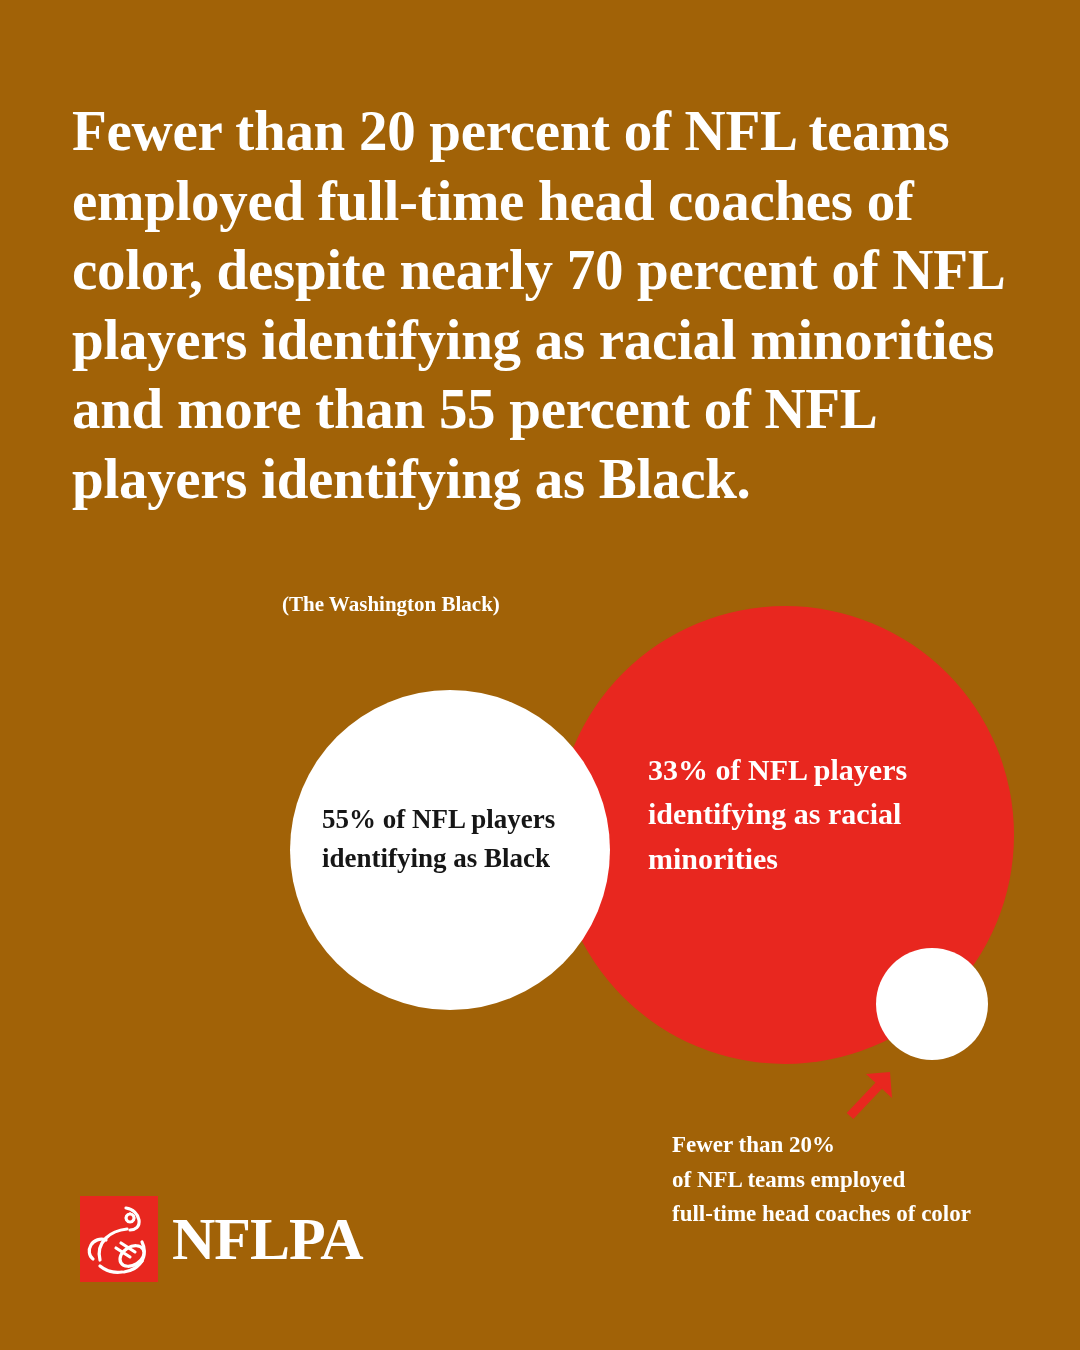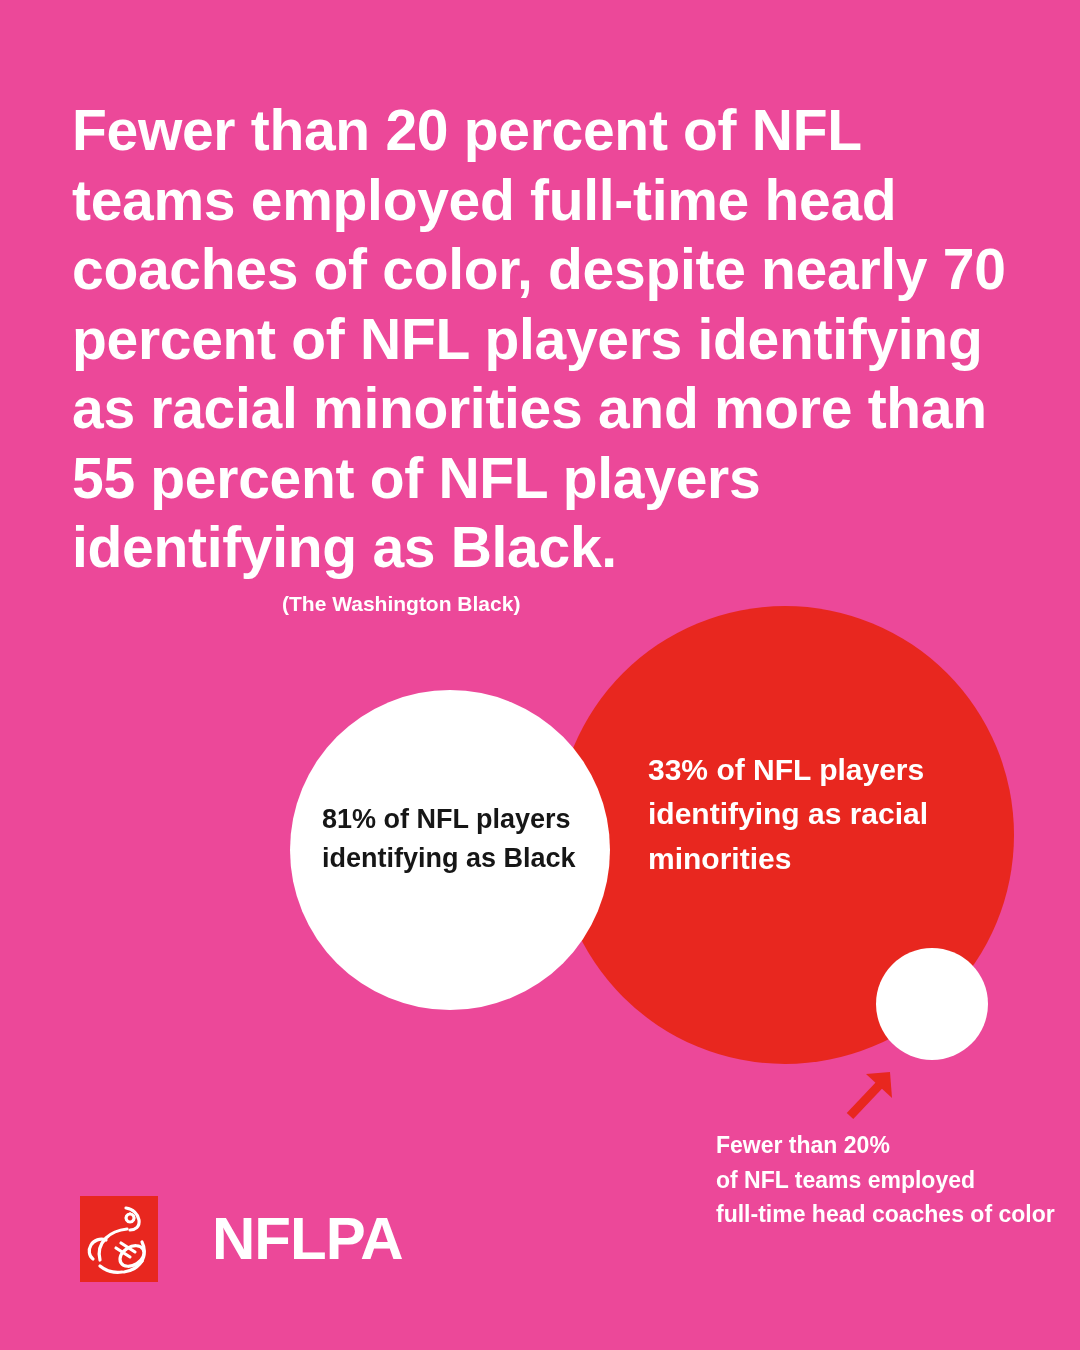--- a/index.html
+++ b/index.html
@@ -4,23 +4,23 @@
 <style>
   html, body {
     margin: 0;
     padding: 0;
     background: #1a1a1a;
   }
   .page {
     position: relative;
     width: 1080px;
     height: 1350px;
-    background: #ec4899;
+    background: #a16207;
     overflow: hidden;
-    font-family: Liberation Sans, sans-serif;
+    font-family: Liberation Serif, serif;
   }
 
   
   .headline {
     position: absolute;
     left: 72px;
     top: 96px;
     width: 940px;
     color: #ffffff;
     font-size: 57px;
@@ -119,50 +119,49 @@
     position: relative;
     margin-right: 14px;
   }
   .logo-mark svg { display: block; }
   .logo-text {
     color: #ffffff;
     font-size: 60px;
     font-weight: 700;
     letter-spacing: -1px;
     line-height: 1;
-    margin-left: 40px;
   }
 </style>
 </head>
 <body>
 
 <div class="page">
 
   <div class="headline">Fewer than 20 percent of NFL teams employed full-time head coaches of color, despite nearly 70 percent of NFL players identifying as racial minorities and more than 55 percent of NFL players identifying as Black.</div>
 
   <div class="source">(The Washington Black)</div>
 
   <div class="circle circle-red"></div>
 
   <div class="circle circle-white-big"></div>
 
   <div class="circle circle-white-small"></div>
 
-  <div class="label-white-big">81% of NFL players identifying as Black</div>
+  <div class="label-white-big">55% of NFL players identifying as Black</div>
 
   <div class="label-red">33% of NFL players identifying as racial minorities</div>
 
   <div class="arrow">
     <svg width="56" height="52" viewBox="0 0 56 52" aria-hidden="true">
       <path d="M4 48 L40 10" stroke="#e8271f" stroke-width="9" stroke-linecap="butt" fill="none"></path>
       <path d="M44 4 L46 30 L20 6 Z" fill="#e8271f"></path>
     </svg>
   </div>
 
-  <div class="callout" style="white-space: pre-line; margin-left: 44px;">Fewer than 20%
+  <div class="callout" style="white-space: pre-line;">Fewer than 20%
 of NFL teams employed
 full-time head coaches of color</div>
 
   <div class="logo">
     <div class="logo-mark">
       <svg width="78" height="86" viewBox="0 0 78 86" aria-hidden="true">
         <g fill="none" stroke="#ffffff" stroke-width="3.2" stroke-linecap="round" stroke-linejoin="round">
           <path d="M46 12 c7 1 12 6 13 12 1 7 -4 10 -9 10"></path>
           <path d="M50 18 a4 4 0 1 0 0.1 0"></path>
           <path d="M47 33 c-9 1 -16 4 -21 9 -6 6 -8 14 -6 22"></path>

